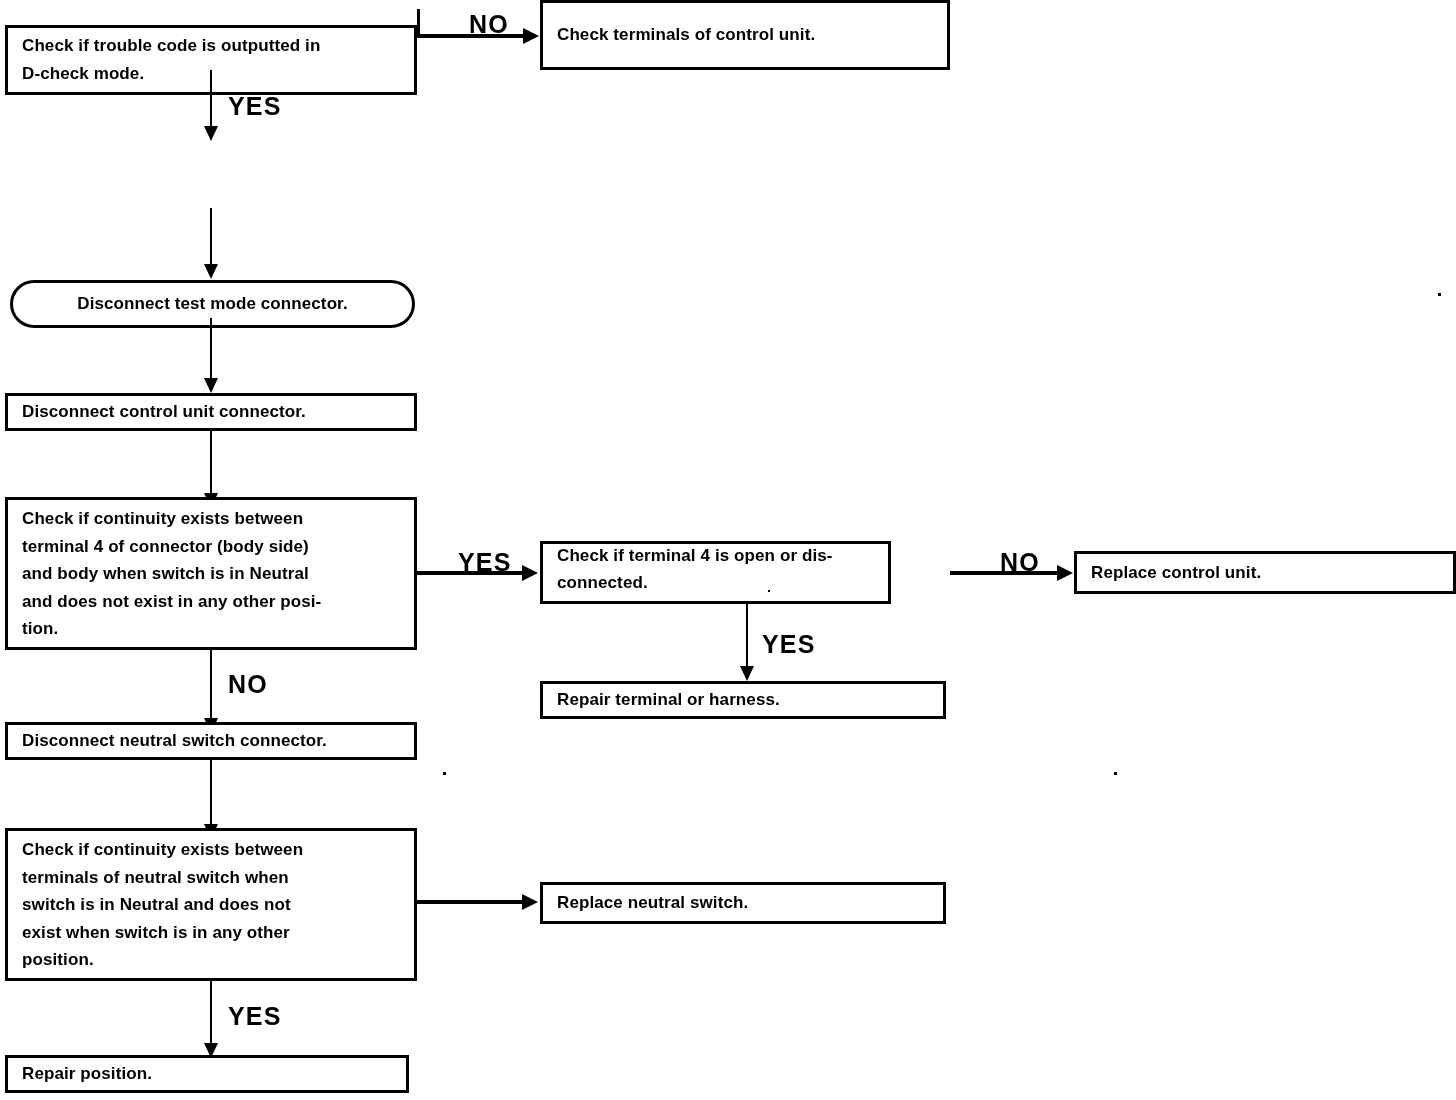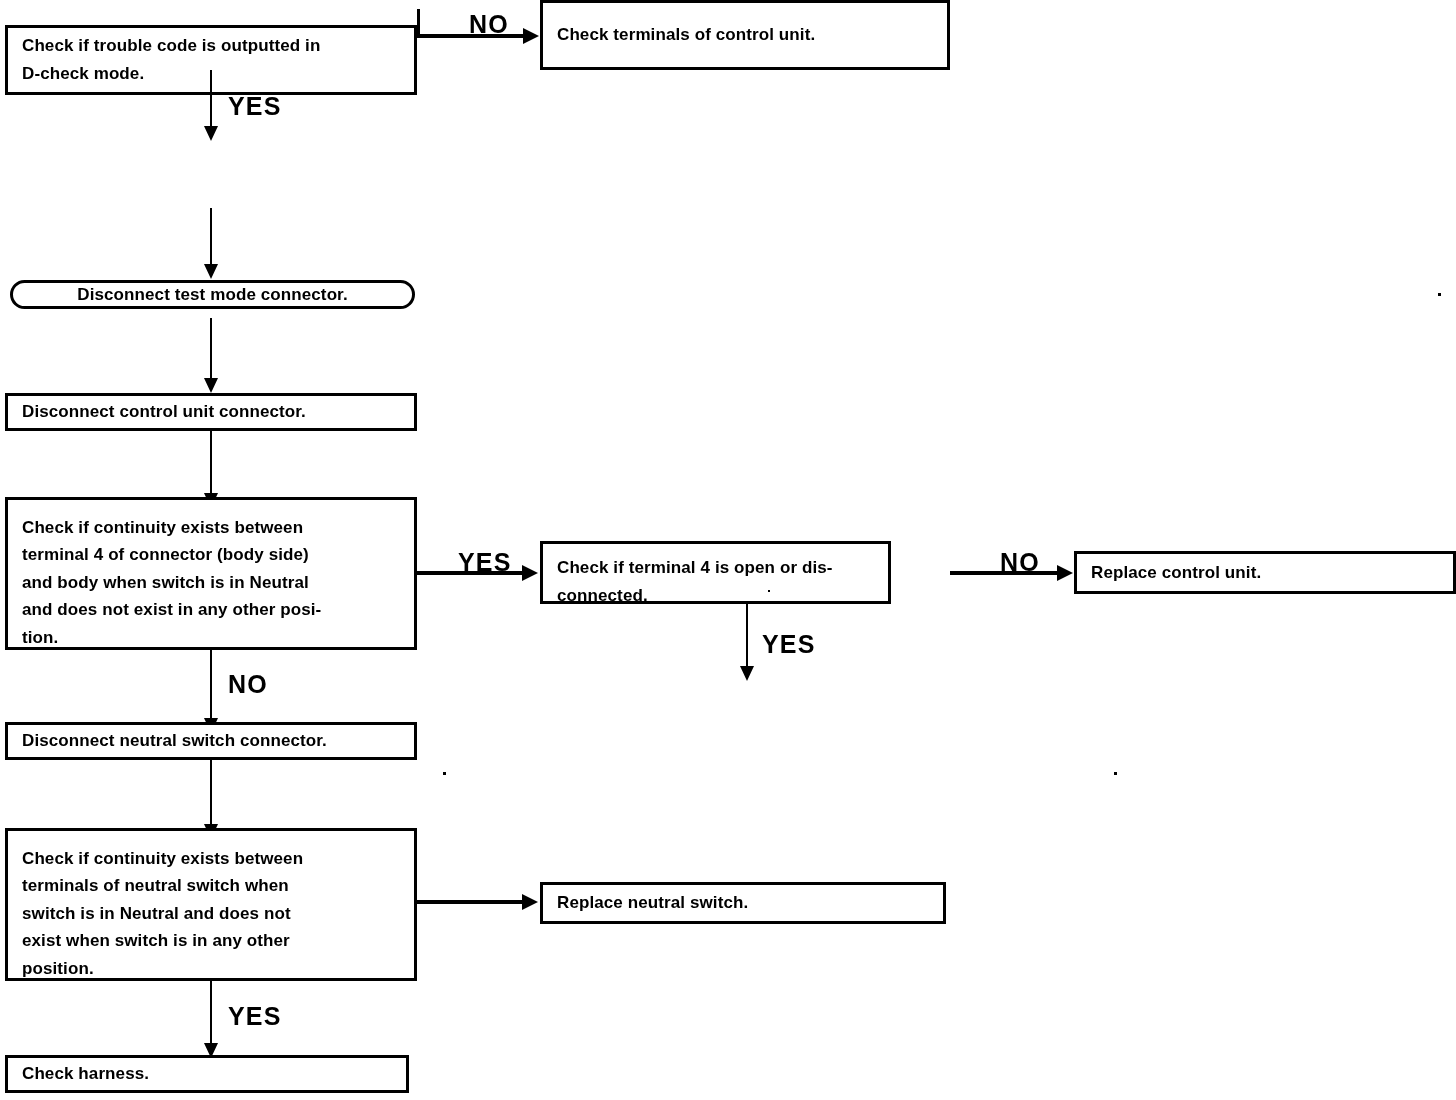--- a/index.html
+++ b/index.html
@@ -33,21 +33,21 @@
     padding: 4px 24px;
   }
   .node .txt {
     font-size: 17px;
     font-weight: bold;
     line-height: 1.62;
     letter-spacing: 0.1px;
     white-space: pre-line;
   }
   .node.rounded .txt { text-align: center; }
-  .node.topalign { align-items: center; padding-top: 22px; }
+  .node.topalign { align-items: flex-end; padding-top: 22px; }
 
   
   .vline {
     position: absolute;
     width: 3px;
     background: #000000;
   }
   .hline {
     position: absolute;
     height: 3px;
@@ -110,21 +110,21 @@
   <div class="label" style="left:469px; top:10px;">NO</div>
 
   <div class="vline thin" style="left:210px; top:70px; width:2px; height:60px;"></div>
   <div class="arrow-down" style="left:204px; top:126px;"></div>
   <div class="label" style="left:228px; top:92px;">YES</div>
 
 
   <div class="vline thin" style="left:210px; top:208px; width:2px; height:58px;"></div>
   <div class="arrow-down" style="left:204px; top:264px;"></div>
 
-  <div class="node rounded" style="left:10px; top:280px; width:405px; height:29px;">
+  <div class="node rounded" style="left:10px; top:280px; width:405px; height:48px;">
     <span class="txt">Disconnect test mode connector.</span>
   </div>
 
   <div class="vline thin" style="left:210px; top:318px; width:2px; height:62px;"></div>
   <div class="arrow-down" style="left:204px; top:378px;"></div>
 
   <div class="node" style="left:5px; top:393px; width:412px; height:38px;">
     <span class="txt">Disconnect control unit connector.</span>
   </div>
 
@@ -153,20 +153,23 @@
   <div class="label" style="left:1000px; top:548px;">NO</div>
 
   <div class="node" style="left:1074px; top:551px; width:382px; height:43px;">
     <span class="txt">Replace control unit.</span>
   </div>
 
   <div class="vline thin" style="left:746px; top:604px; width:2px; height:66px;"></div>
   <div class="arrow-down" style="left:740px; top:666px;"></div>
   <div class="label" style="left:762px; top:630px;">YES</div>
 
+  <div class="node" style="left:540px; top:681px; width:406px; height:38px;">
+    <span class="txt">Repair terminal or harness.</span>
+  </div>
 
   <div class="vline thin" style="left:210px; top:650px; width:2px; height:72px;"></div>
   <div class="arrow-down" style="left:204px; top:718px;"></div>
   <div class="label" style="left:228px; top:670px;">NO</div>
 
   <div class="node" style="left:5px; top:722px; width:412px; height:38px;">
     <span class="txt">Disconnect neutral switch connector.</span>
   </div>
 
   <div class="vline thin" style="left:210px; top:760px; width:2px; height:68px;"></div>
@@ -185,21 +188,21 @@
 
   <div class="node" style="left:540px; top:882px; width:406px; height:42px;">
     <span class="txt">Replace neutral switch.</span>
   </div>
 
   <div class="vline thin" style="left:210px; top:981px; width:2px; height:66px;"></div>
   <div class="arrow-down" style="left:204px; top:1043px;"></div>
   <div class="label" style="left:228px; top:1002px;">YES</div>
 
   <div class="node" style="left:5px; top:1055px; width:404px; height:38px;">
-    <span class="txt">Check harness.</span>
+    <span class="txt">Repair position.</span>
   </div>
 
   <div class="speck" style="left:1438px; top:293px;"></div>
   <div class="speck" style="left:443px; top:772px;"></div>
   <div class="speck" style="left:1114px; top:772px;"></div>
   <div class="speck" style="left:768px; top:590px; width:2px; height:2px;"></div>
 
 </div>
 
 </body></html>

